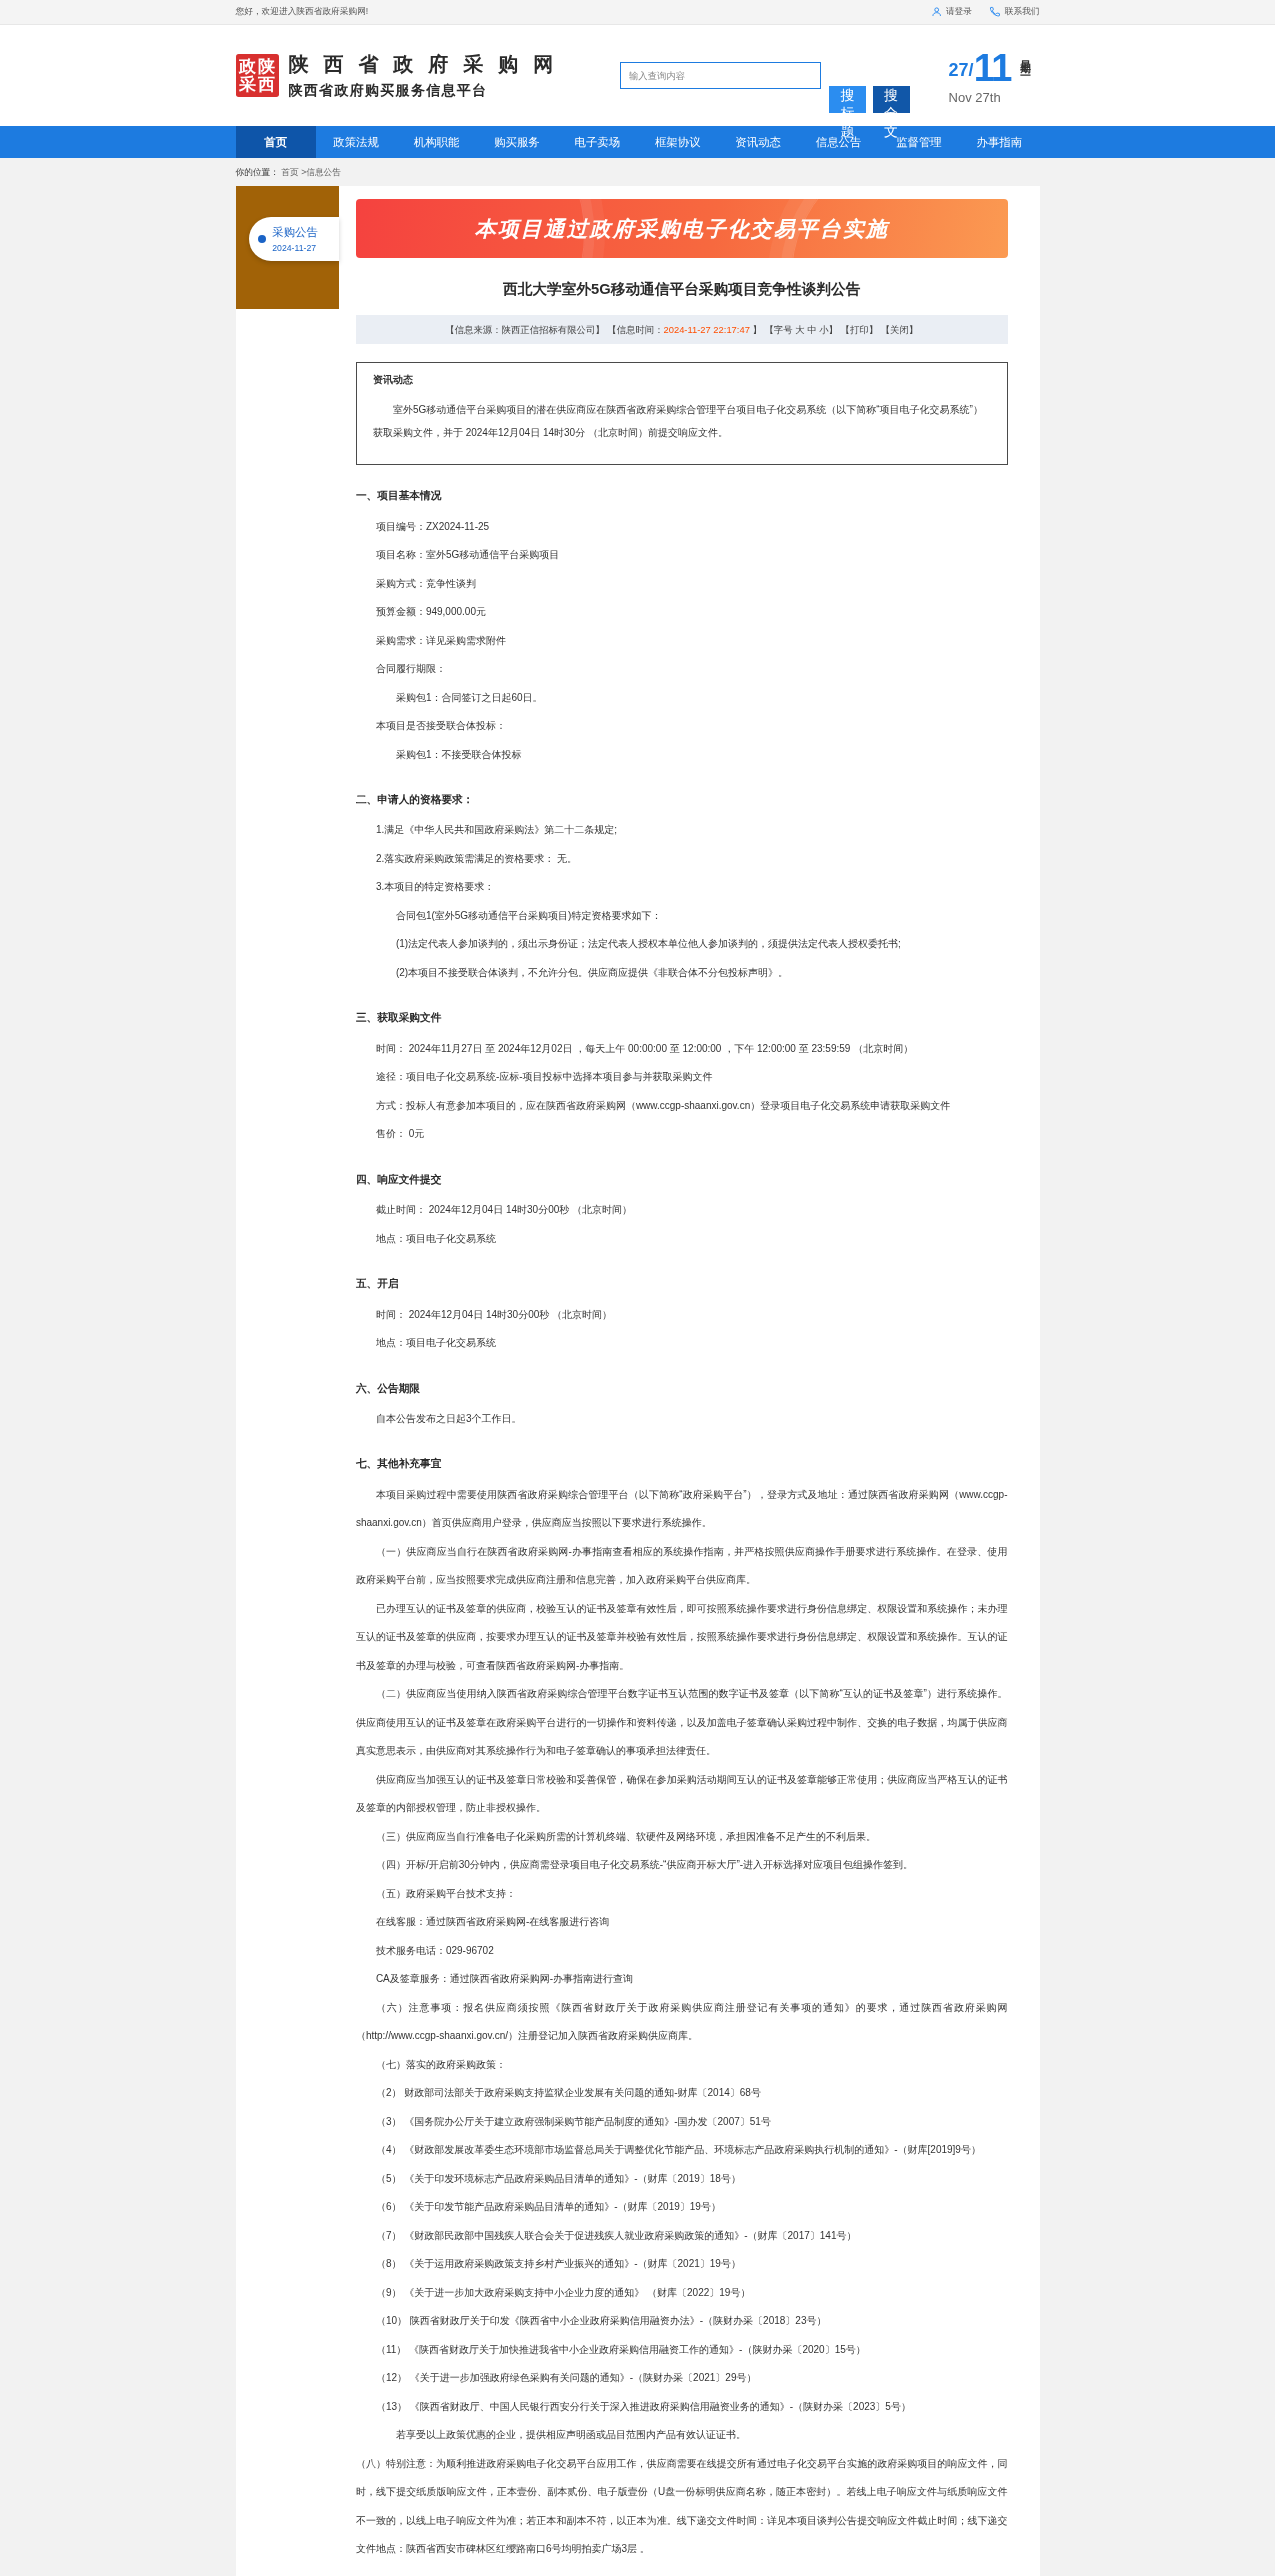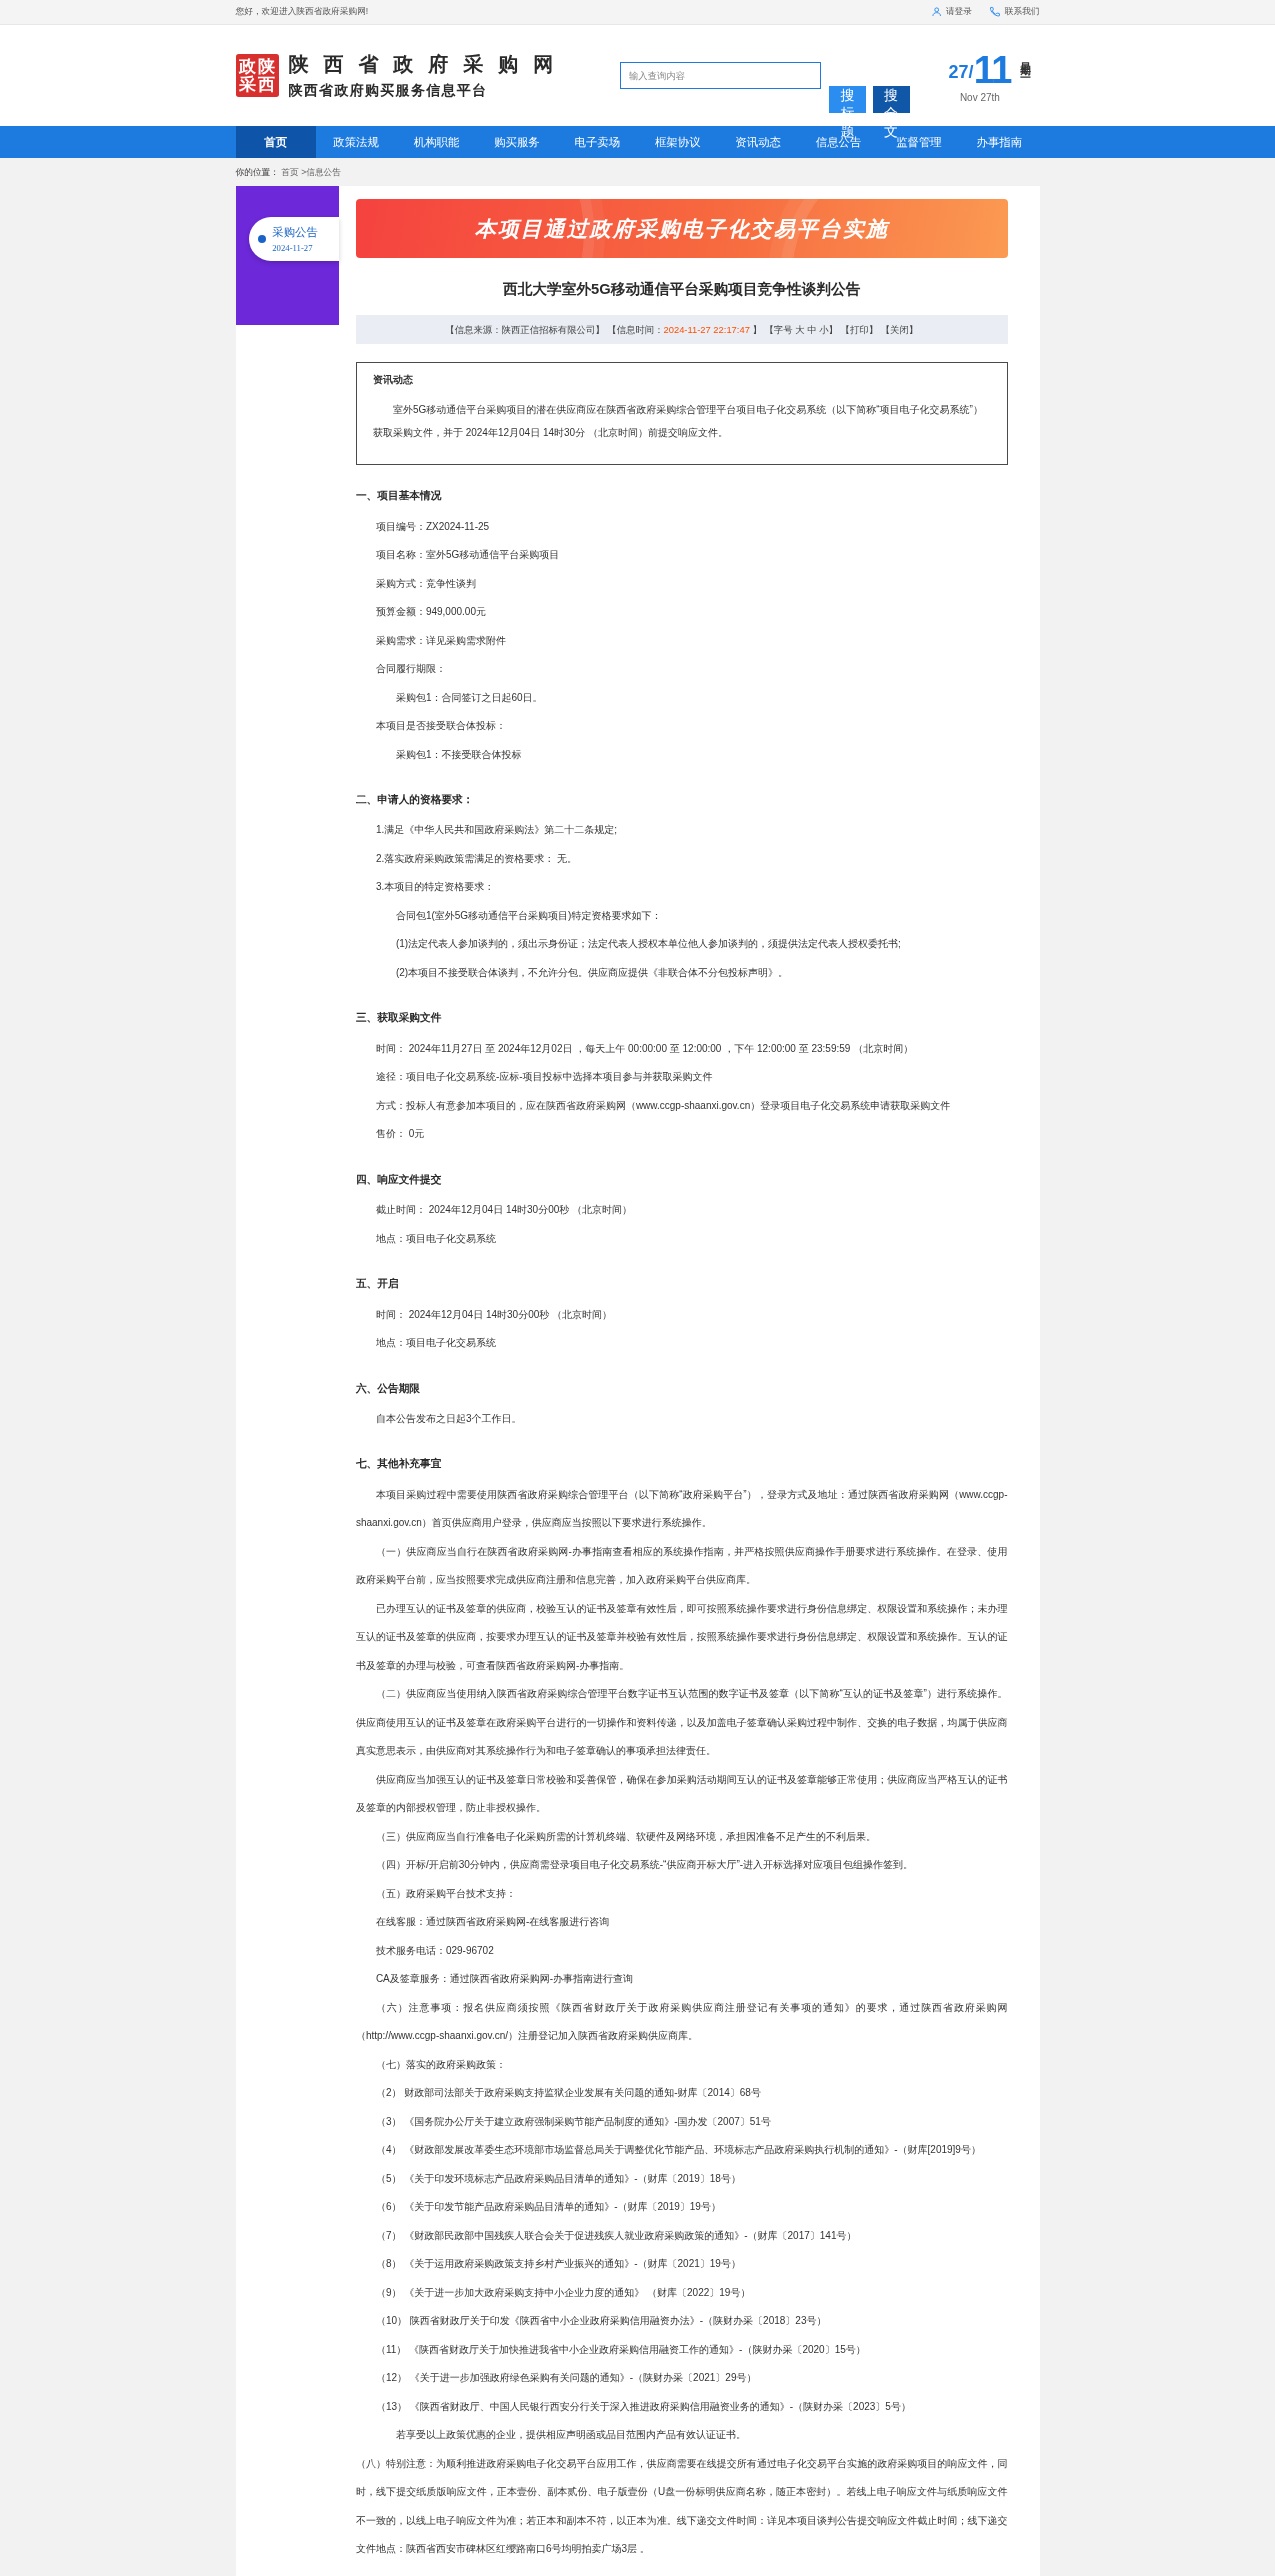--- a/index.html
+++ b/index.html
@@ -40,41 +40,41 @@
   }
   .search-input::placeholder { color: #888; }
   .search-btn { height: 27px; width: 37px; border: none; color: #fff; font-size: 14px; cursor: pointer; font-family: inherit; margin-top: 48px; }
   .btn-title { background: #2b8df0; margin-left: 8px; }
   .btn-full  { background: #1157a8; margin-left: 6.7px; }
 
   .date-block { margin-left: 39px; display: flex; align-items: flex-start; }
   .date-nums { color: #1d7be0; font-weight: bold; white-space: nowrap; }
   .d-small { font-size: 18px; vertical-align: 5.4px; }
   .d-big { font-size: 38px; letter-spacing: -1.3px; }
-  .date-en { font-size: 10px; color: #666; margin-top: 0px; text-align: center; }
+  .date-en { font-size: 13px; color: #666; margin-top: 0px; text-align: left; }
   .weekday {
     writing-mode: vertical-lr; text-orientation: upright;
     font-size: 10.7px; font-weight: bold; color: #333; letter-spacing: 3.4px; margin-left: 8px; margin-top: 4px;
   }
 
   
   .navbar { height: 32px; background: #1d7be0; }
   .navbar .inner { display: flex; height: 100%; }
   .nav-item { width: 81px; text-align: center; line-height: 32px; color: #fff; font-size: 11.4px; cursor: pointer; }
   .nav-item.active { background: #0e55a9; font-weight: bold; }
 
   
   .main-bg { background: #f2f2f2; padding-bottom: 8px; }
   .breadcrumb-row { padding: 8.7px 0 7.4px; font-size: 8.7px; color: #333; }
   .breadcrumb-row a { color: #666; text-decoration: none; cursor: pointer; }
 
   .content-card { width: 804px; margin: 0 auto; background: #fff; display: flex; }
 
   .sidebar { width: 103px; flex-shrink: 0; }
-  .sidebar-box { height: 139px; background: #6d28d9; position: relative; font-family: Liberation Serif, serif; }
+  .sidebar-box { height: 123px; background: #a16207; position: relative; }
   .sidebar-tag {
     position: absolute; top: 31px; left: 13.4px; right: 0; height: 44px;
     background: #fff; border-radius: 22px 0 0 22px;
     display: flex; align-items: center; padding-left: 8.7px;
     box-shadow: 0 2px 5.4px rgba(0,0,0,.18);
   }
   .tag-dot { width: 8.7px; height: 8.7px; border-radius: 50%; background: #1a63c6; margin-right: 6px; flex-shrink: 0; }
   .tag-label { font-size: 11.4px; color: #1a63c6; }
   .tag-date { font-size: 8.7px; color: #1a63c6; margin-top: 2.7px; }
 

